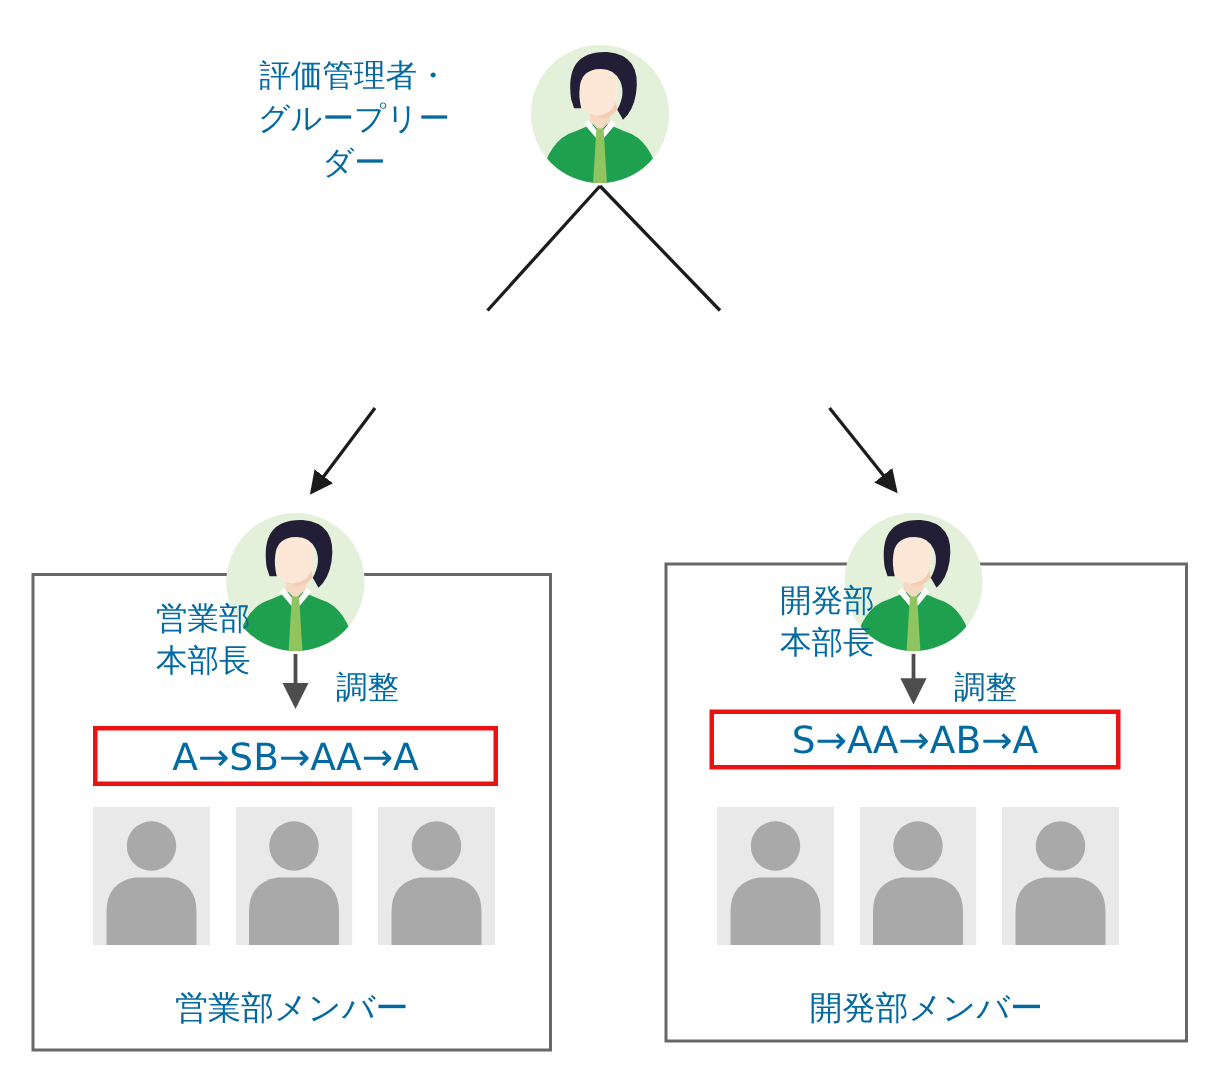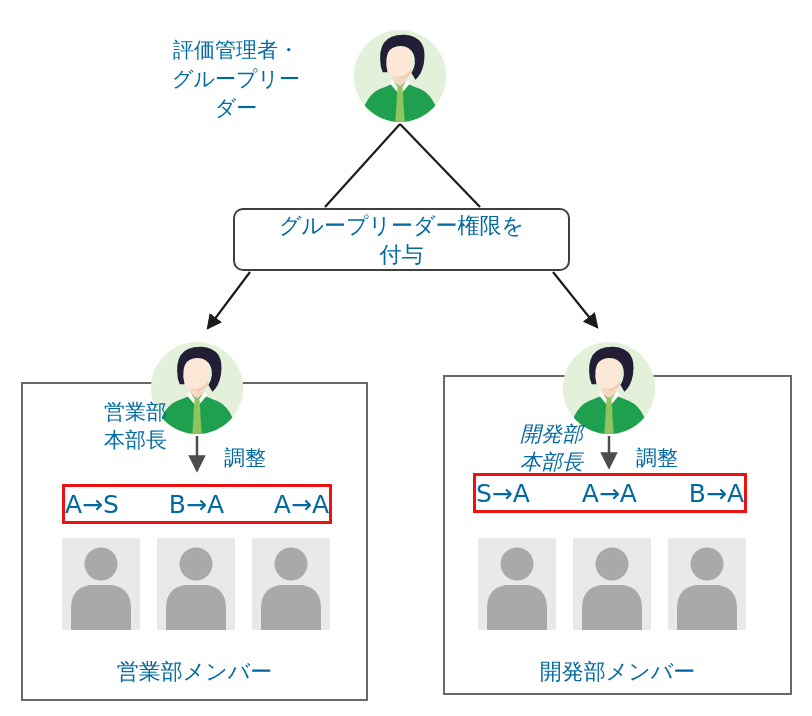--- a/index.html
+++ b/index.html
@@ -23,27 +23,27 @@
     border:2.5px solid #3f3f3f;border-radius:10px;background:#ffffff;
     display:flex;align-items:center;justify-content:center;text-align:center;
     font-size:22px;line-height:29px;z-index:2;
   }
   .connectors{left:0;top:0;width:812px;height:716px;z-index:1;pointer-events:none;}
   .container{box-sizing:border-box;border:2px solid #686868;background:#ffffff;z-index:0;}
   .container-left{left:21px;top:382px;width:347px;height:319px;}
   .container-right{left:443px;top:375px;width:349px;height:320px;}
   .mgr-label{width:100px;text-align:right;font-size:21px;line-height:28px;z-index:3;}
   .mgr-label-left{left:67px;top:398px;}
-  .mgr-label-right{left:483px;top:420px;font-style:italic;}
+  .mgr-label-right{left:483px;top:386px;}
   .adjust-label{font-size:21px;z-index:3;text-align:center;}
   .adjust-left{left:224px;top:444px;}
   .adjust-right{left:636px;top:444px;}
   .ratings{
     box-sizing:border-box;border:3px solid #ee1111;background:#ffffff;
-    display:flex;align-items:center;justify-content:space-between;
+    display:flex;align-items:center;justify-content:center;
     font-size:25px;z-index:2;
   }
   .ratings-left{left:62px;top:484px;width:270px;height:40px;}
   .ratings-right{left:473px;top:473px;width:274px;height:40px;}
   .members-row{display:flex;gap:17px;z-index:2;}
   .members-left{left:62px;top:538px;}
   .members-right{left:478px;top:538px;}
   .member-tile{width:78px;height:92px;}
   .member-tile svg{display:block;width:100%;height:100%;}
   .members-label{text-align:center;font-size:22px;z-index:2;margin-top:11px;}
@@ -89,24 +89,20 @@
         <path d="M34,22 Q35,11 48,11 Q62,11 62,25 L62,36 Q61,50 49,51 Q36,50 35,38 Z" fill="#fde8d7"></path>
         <path d="M49,51 Q58,50 61,42 L62,47 Q57,53 50,53 Z" fill="#f3cdb2"></path>
         <path d="M30,40 Q25,6 55,7 Q79,9 75,36 Q73,48 66,54 L62,47 Q68,36 64,27 Q59,17 47,19 Q37,21 36,31 Q35,38 37,46 L32,46 Z" fill="#221e35"></path>
         <path d="M8,102 Q12,68 33,62 L45,57 L50,62 L55,57 L67,62 Q88,68 92,102 Z" fill="#1fa04e"></path>
         <path d="M42,54 L50,64 L58,54 L61,57 L50,70 L39,57 Z" fill="#ffffff"></path>
         <path d="M47.5,60 L52.5,60 L55,101 L45,101 Z" fill="#8fc45f"></path>
       </g>
     </svg>
   </div>
 
-  <div class="abs grant-box">
-    <span class="prelines">グループリーダー権限を
-付与</span>
-  </div>
 
   <div class="abs container container-left"></div>
 
   <div class="abs container container-right"></div>
 
   <div class="abs avatar avatar-left">
     <svg viewBox="0 0 100 100">
       <defs>
           <clipPath id="avc2">
             <circle cx="50" cy="50" r="48"></circle>

